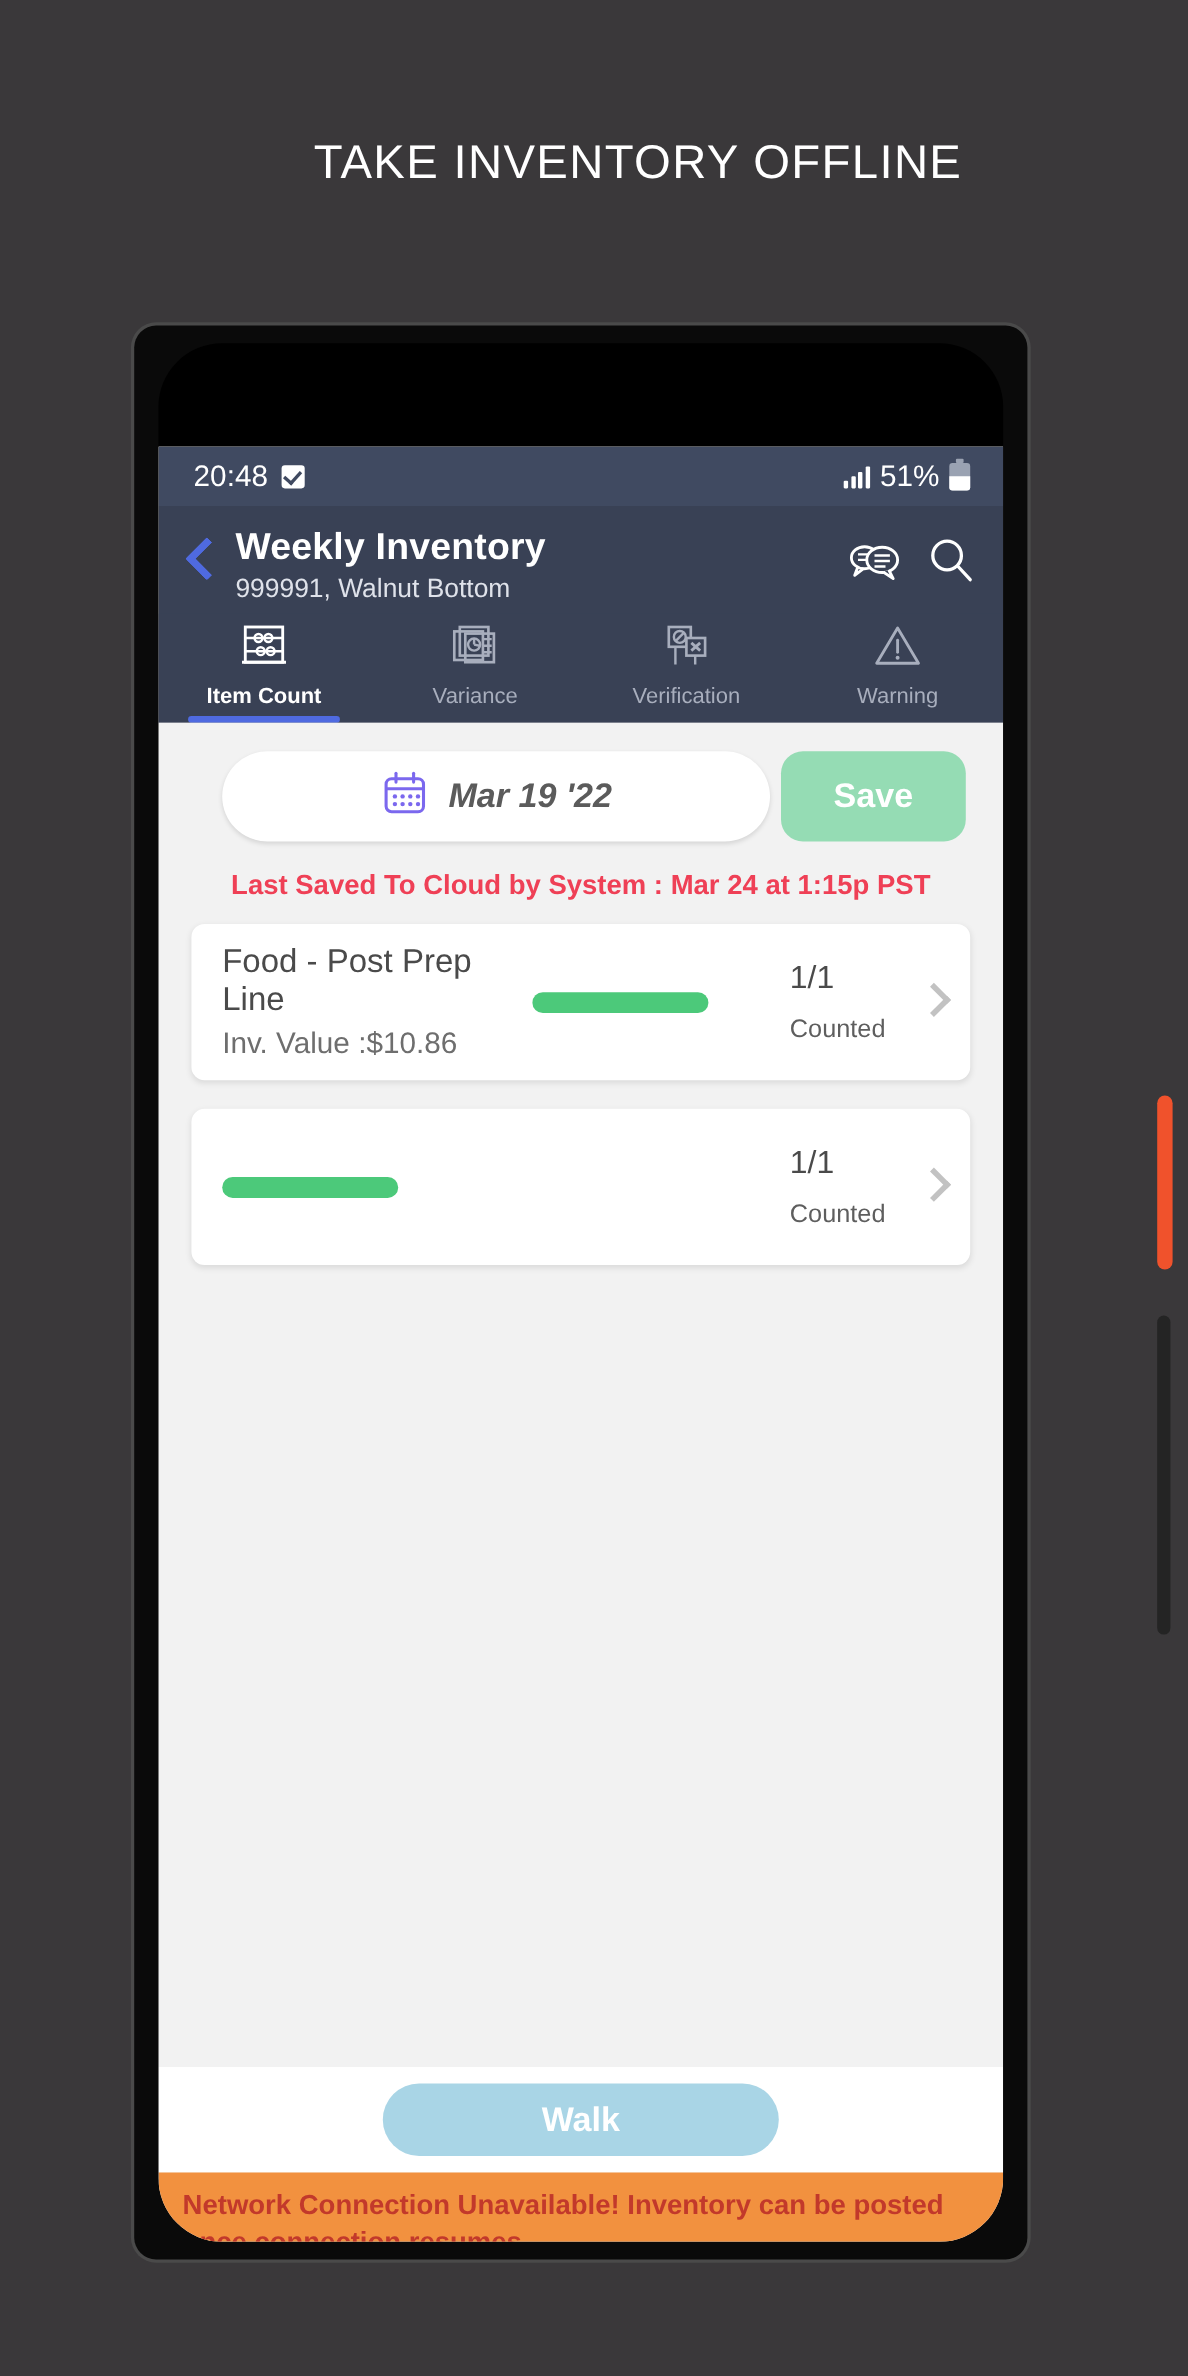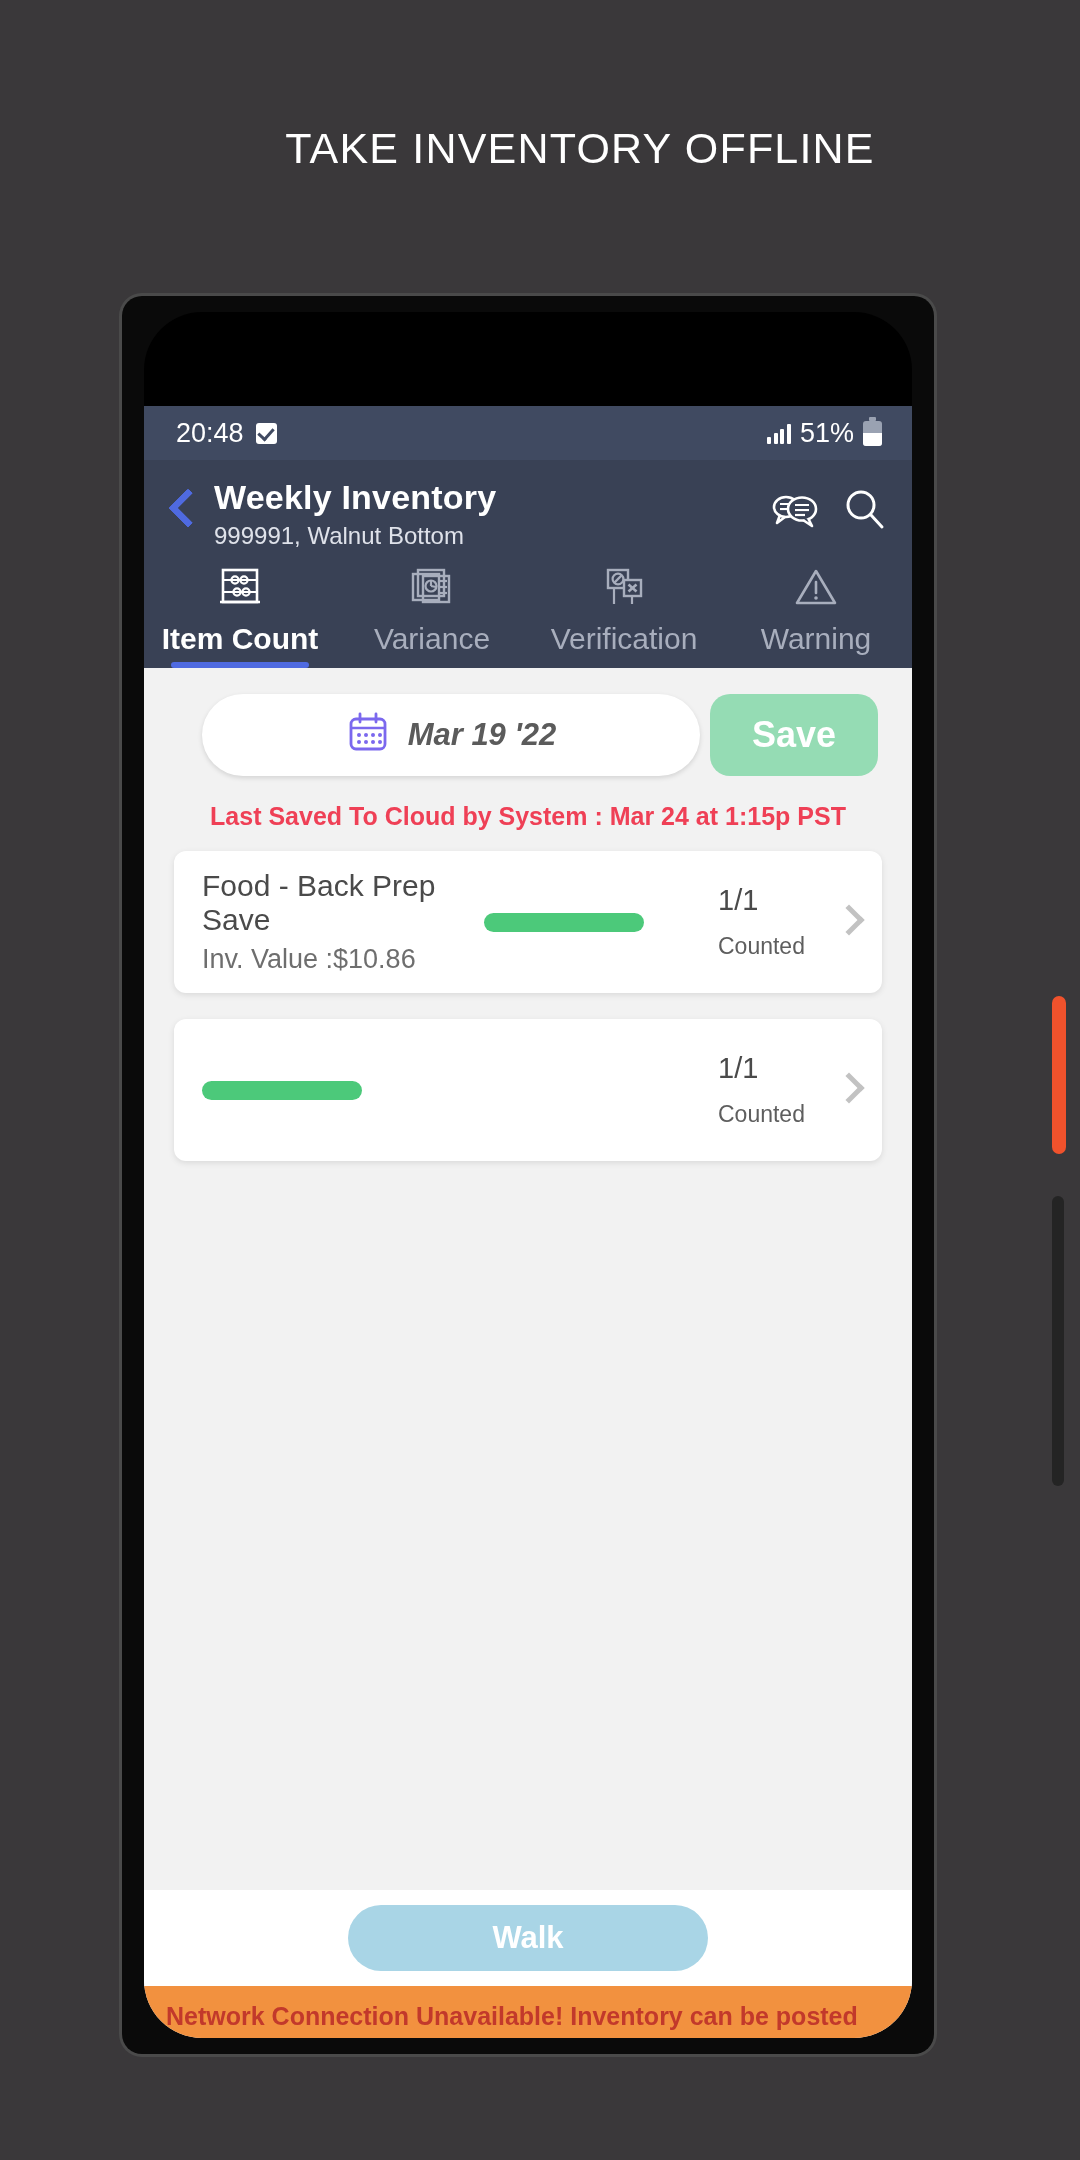--- a/index.html
+++ b/index.html
@@ -119,42 +119,42 @@
   .appbar-icons{ display:flex; align-items:center; gap:26px; padding-top:14px; }
   .icon-btn{ cursor:pointer; }
 
   
   .tabs{ display:flex; background:#394155; margin-top:8px; }
   .tab{
     flex:1; display:flex; flex-direction:column; align-items:center;
     padding:4px 0 0 0; cursor:pointer; position:relative;
   }
   .tab-icon{ height:52px; display:flex; align-items:center; justify-content:center; }
-  .tab-label{ font-size:30px; margin-top:8px; padding-bottom:12px; color:#a8aebd; }
+  .tab-label{ font-size:20px; margin-top:8px; padding-bottom:12px; color:#a8aebd; }
   .tab.active .tab-label{ color:#ffffff; font-weight:bold; }
   .tab.active .underline{
     position:absolute; bottom:0; left:14%; width:72%; height:6px;
     background:#4f6ae0; border-radius:3px;
   }
 
   
   .content{ background:#f2f2f2; height:1222px; position:relative; }
   .toolrow{
     display:flex; align-items:center; padding:26px 34px 0 34px; 
   }
   .date-pill{
     flex:1; height:82px; background:#ffffff; border-radius:41px;
     display:flex; align-items:center; justify-content:center; gap:18px;
     box-shadow:0 2px 5px rgba(0,0,0,.13); margin-left:24px; margin-right:10px;
     cursor:pointer;
   }
   .date-text{ font-size:31px; font-style:italic; font-weight:bold; color:#5b5b5b; }
   .save-btn{
     width:168px; height:82px; border-radius:20px; background:#95dcb4;
-    color:#ffffff; font-size:36px; font-weight:bold;
+    color:#ffffff; font-size:31px; font-weight:bold;
     display:flex; align-items:center; justify-content:center; cursor:pointer;
   }
   .lastsaved{
     color:#ef4056; font-size:25px; font-weight:bold;
     text-align:center; padding:26px 0 20px 0;
   }
 
   .card{
     background:#ffffff; border-radius:12px; margin:0 30px 26px 30px;
     height:142px; display:flex; align-items:center; padding:0 18px 0 28px;
@@ -344,21 +344,21 @@
             </span>
             <span class="date-text">Mar 19 '22</span>
           </div>
           <div class="save-btn">Save</div>
         </div>
 
         <div class="lastsaved">Last Saved To Cloud by System :  Mar 24 at 1:15p PST</div>
 
         <div class="card">
           <div class="card-texts">
-            <div class="card-title">Food - Back Prep Save</div>
+            <div class="card-title">Food - Post Prep Line</div>
             <div class="card-sub">Inv. Value :$10.86</div>
           </div>
           <div class="bar-wrap">
             <div class="bar"></div>
           </div>
           <div class="count-box">
             <div class="count-num">1/1</div>
             <div class="count-label">Counted</div>
           </div>
           <div class="row-chevron"></div>

